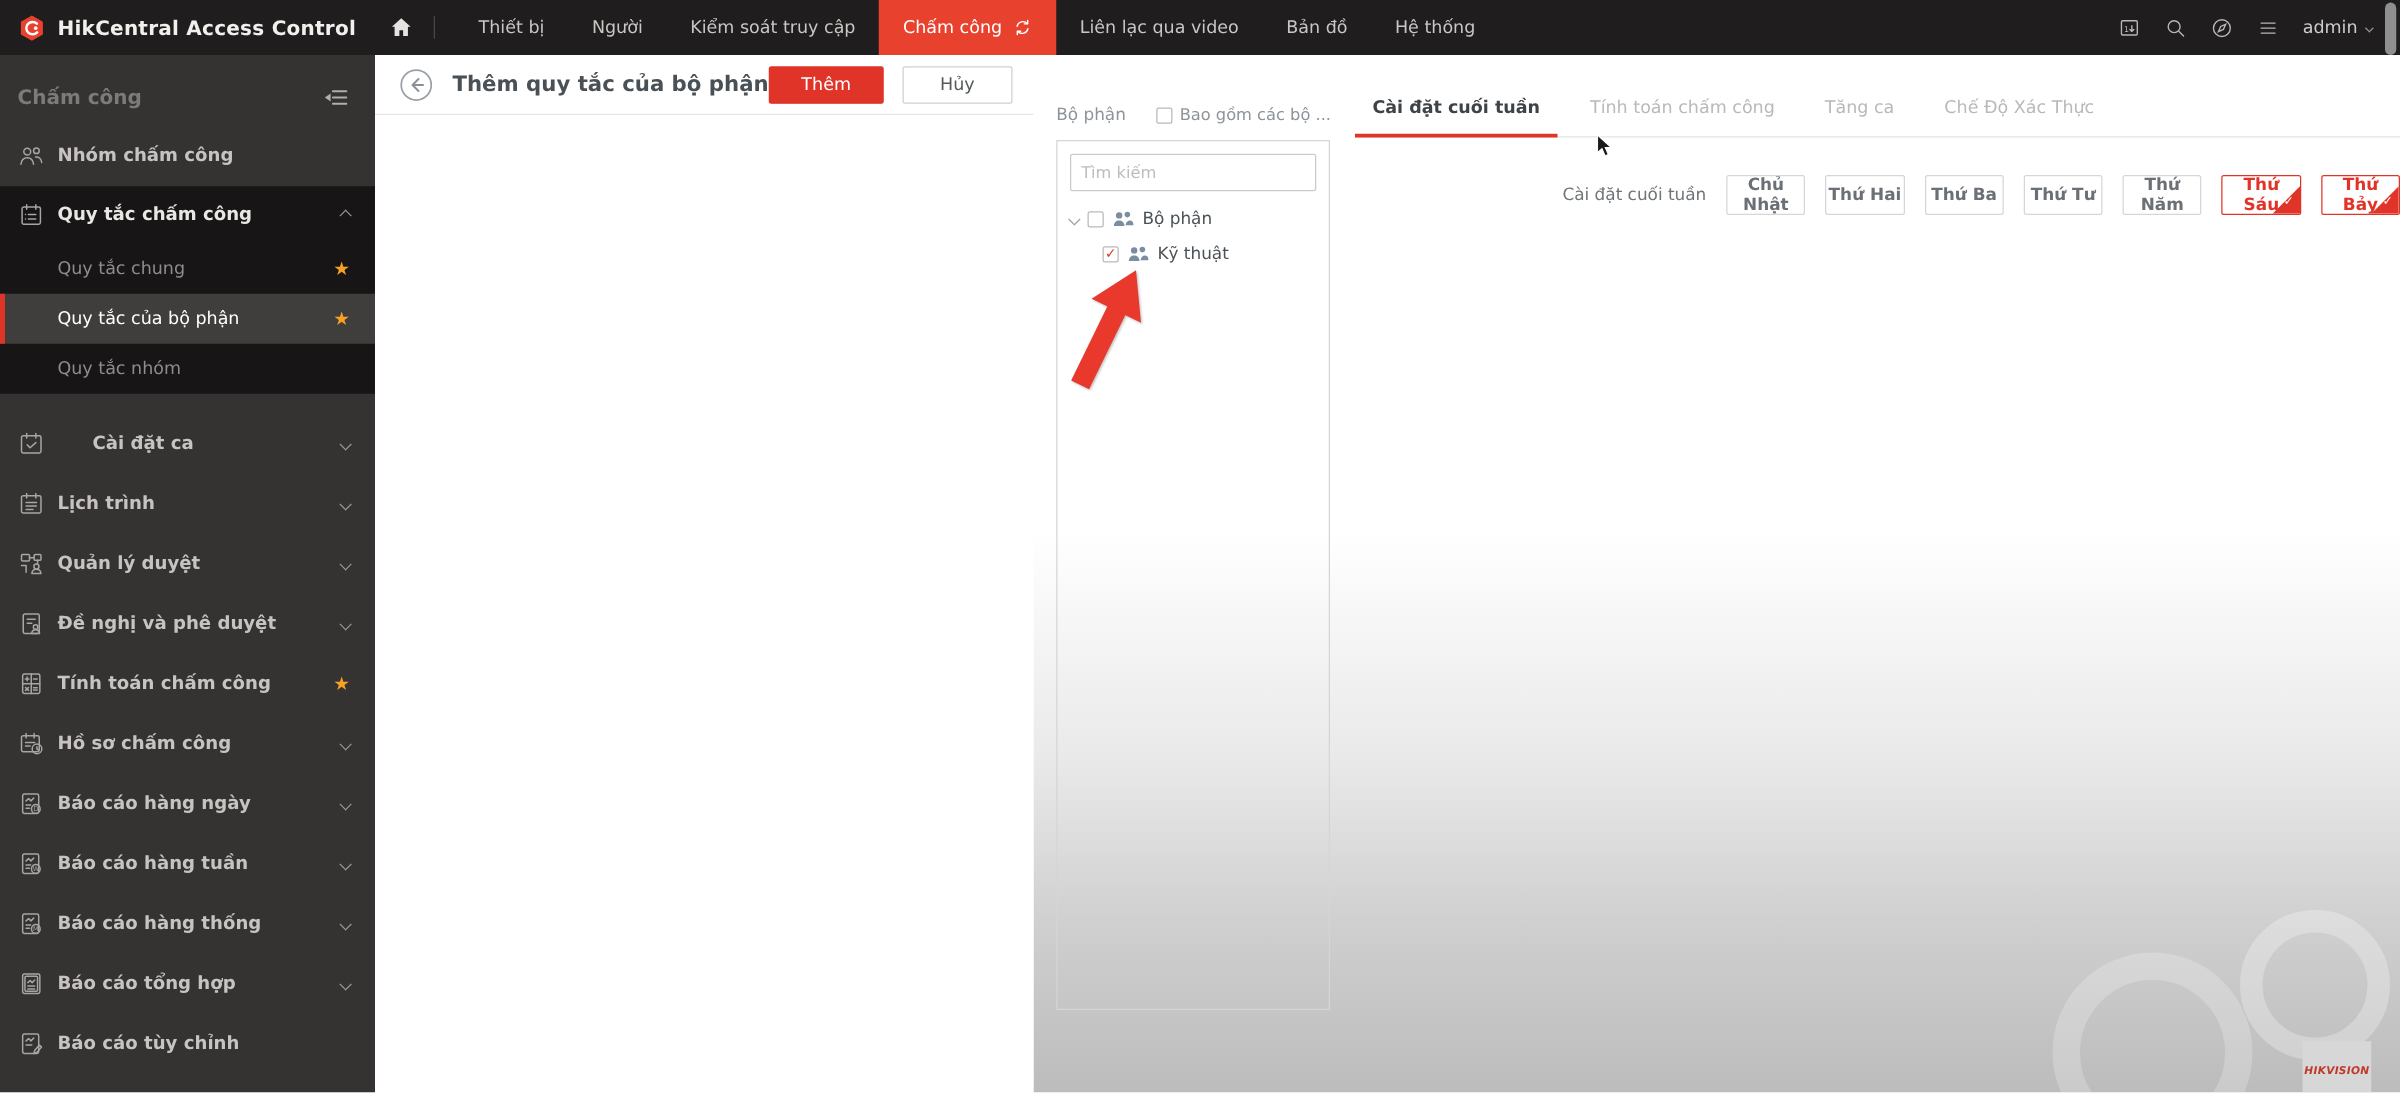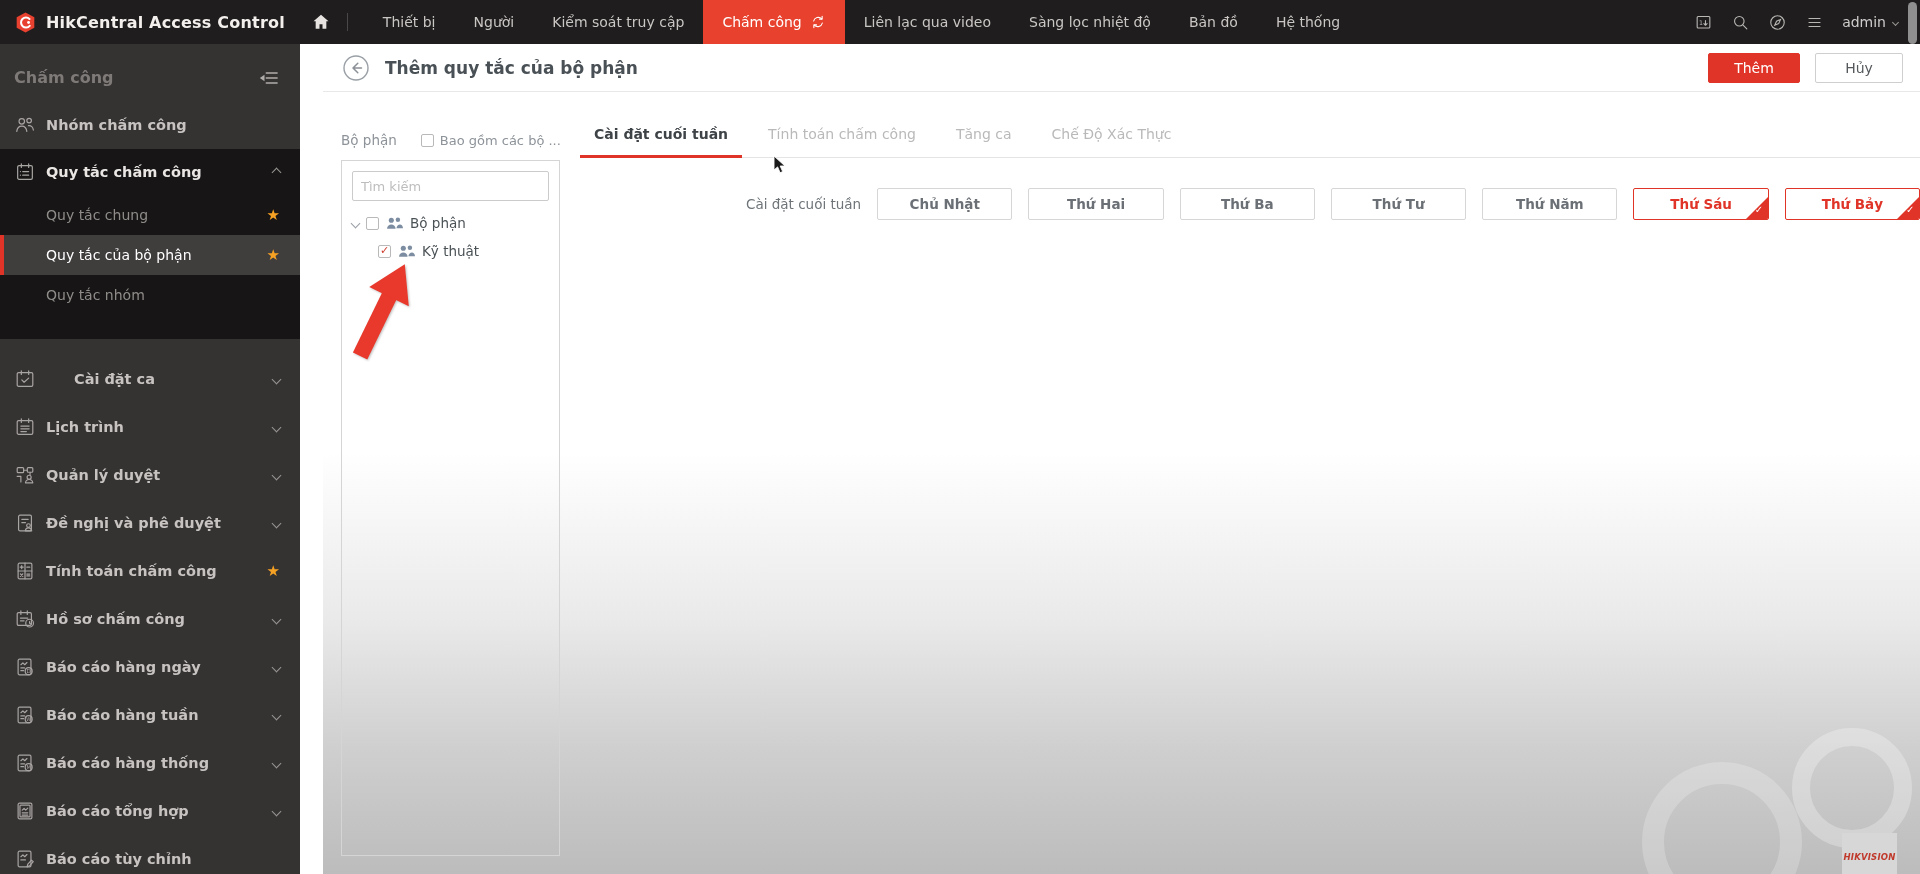--- a/index.html
+++ b/index.html
@@ -30,30 +30,30 @@
   
   .sidebar { width:300px; background:#353232; flex:none; position:relative; overflow:hidden; }
   .side-head { display:flex; align-items:center; justify-content:space-between; padding:24px 20px 14px 14px; }
   .side-title { color:#7e7a78; font-size:16px; font-weight:bold; }
   .collapse-btn { width:22px; height:18px; cursor:pointer; }
   .sitem { height:48px; display:flex; align-items:center; padding:0 20px 0 14px; cursor:pointer; position:relative; }
   .sicon { width:22px; height:22px; stroke:#a8a5a3; fill:none; stroke-width:1.3; stroke-linecap:round; stroke-linejoin:round; flex:none; }
   .slabel { margin-left:10px; font-size:14.5px; font-weight:600; color:#c6c3c1; white-space:nowrap; }
   .sitem .right { margin-left:auto; }
   .star { color:#f5a123; font-size:15px; line-height:1; }
-  .sgroup { background:#171515; padding-bottom:24px; }
+  .sgroup { background:#171515; padding-bottom:0; }
   .sgroup .sitem { height:46px; }
   .sgroup .slabel { color:#e9e6e4; }
   .subitem { height:40px; display:flex; align-items:center; padding:0 20px 0 46px; cursor:pointer; font-size:14px; color:#8f8c8a; position:relative; }
   .subitem.selected { background:#403d3d; color:#fff; border-left:4px solid #e03428; padding-left:42px; }
   .subitem .right { margin-left:auto; }
   .after-group { margin-top:16px;gap:28px; }
 
   
-  .main { flex:1; display:flex; flex-direction:column; min-width:0;padding-left:23px; }
+  .main { flex:1; display:flex; flex-direction:row; min-width:0; }
   .page-header { height:48px; background:#fff; border-bottom:1px solid #e8e8e8; display:flex; align-items:center; flex:none; }
   .back-btn { width:26px; height:26px; margin-left:20px; cursor:pointer; }
   .page-title { margin-left:16px; font-size:17px; color:#4a5156; }
   .hdr-actions { margin-left:auto; display:flex; gap:15px; margin-right:17px; }
   .btn { height:30px; font-size:14px; border-radius:2px; cursor:pointer; display:flex; align-items:center; justify-content:center;
          font-family:"DejaVu Sans","Liberation Sans",sans-serif; }
   .btn-add { width:92px; background:#e03428; color:#fff; border:1px solid #e03428; }
   .btn-cancel { width:88px; background:#fff; color:#55595c; border:1px solid #cfcfcf; }
 
   .content { flex:1; position:relative; display:flex; min-width:0; overflow:hidden;
@@ -225,23 +225,20 @@
       <span>Chấm công</span>
       <svg width="16" height="16" viewBox="0 0 24 24">
         <path d="M5.5 10.5a7 7 0 0 1 12-3.2" fill="none" stroke="#fff" stroke-width="1.7" stroke-linecap="round"></path>
         <path d="M18.2 3.6v4h-4" fill="none" stroke="#fff" stroke-width="1.7" stroke-linecap="round" stroke-linejoin="round"></path>
         <path d="M18.5 13.5a7 7 0 0 1-12 3.2" fill="none" stroke="#fff" stroke-width="1.7" stroke-linecap="round"></path>
         <path d="M5.8 20.4v-4h4" fill="none" stroke="#fff" stroke-width="1.7" stroke-linecap="round" stroke-linejoin="round"></path>
       </svg>
     </div>
     <div class="topnav-item">
         <span>Liên lạc qua video</span>
-      </div>
-    <div class="topnav-item">
-        <span>Sàng lọc nhiệt độ</span>
       </div>
     <div class="topnav-item">
         <span>Bản đồ</span>
       </div>
     <div class="topnav-item">
         <span>Hệ thống</span>
       </div>
   </nav>
   <div class="top-right">
     <svg class="top-icon" viewBox="0 0 24 24">

